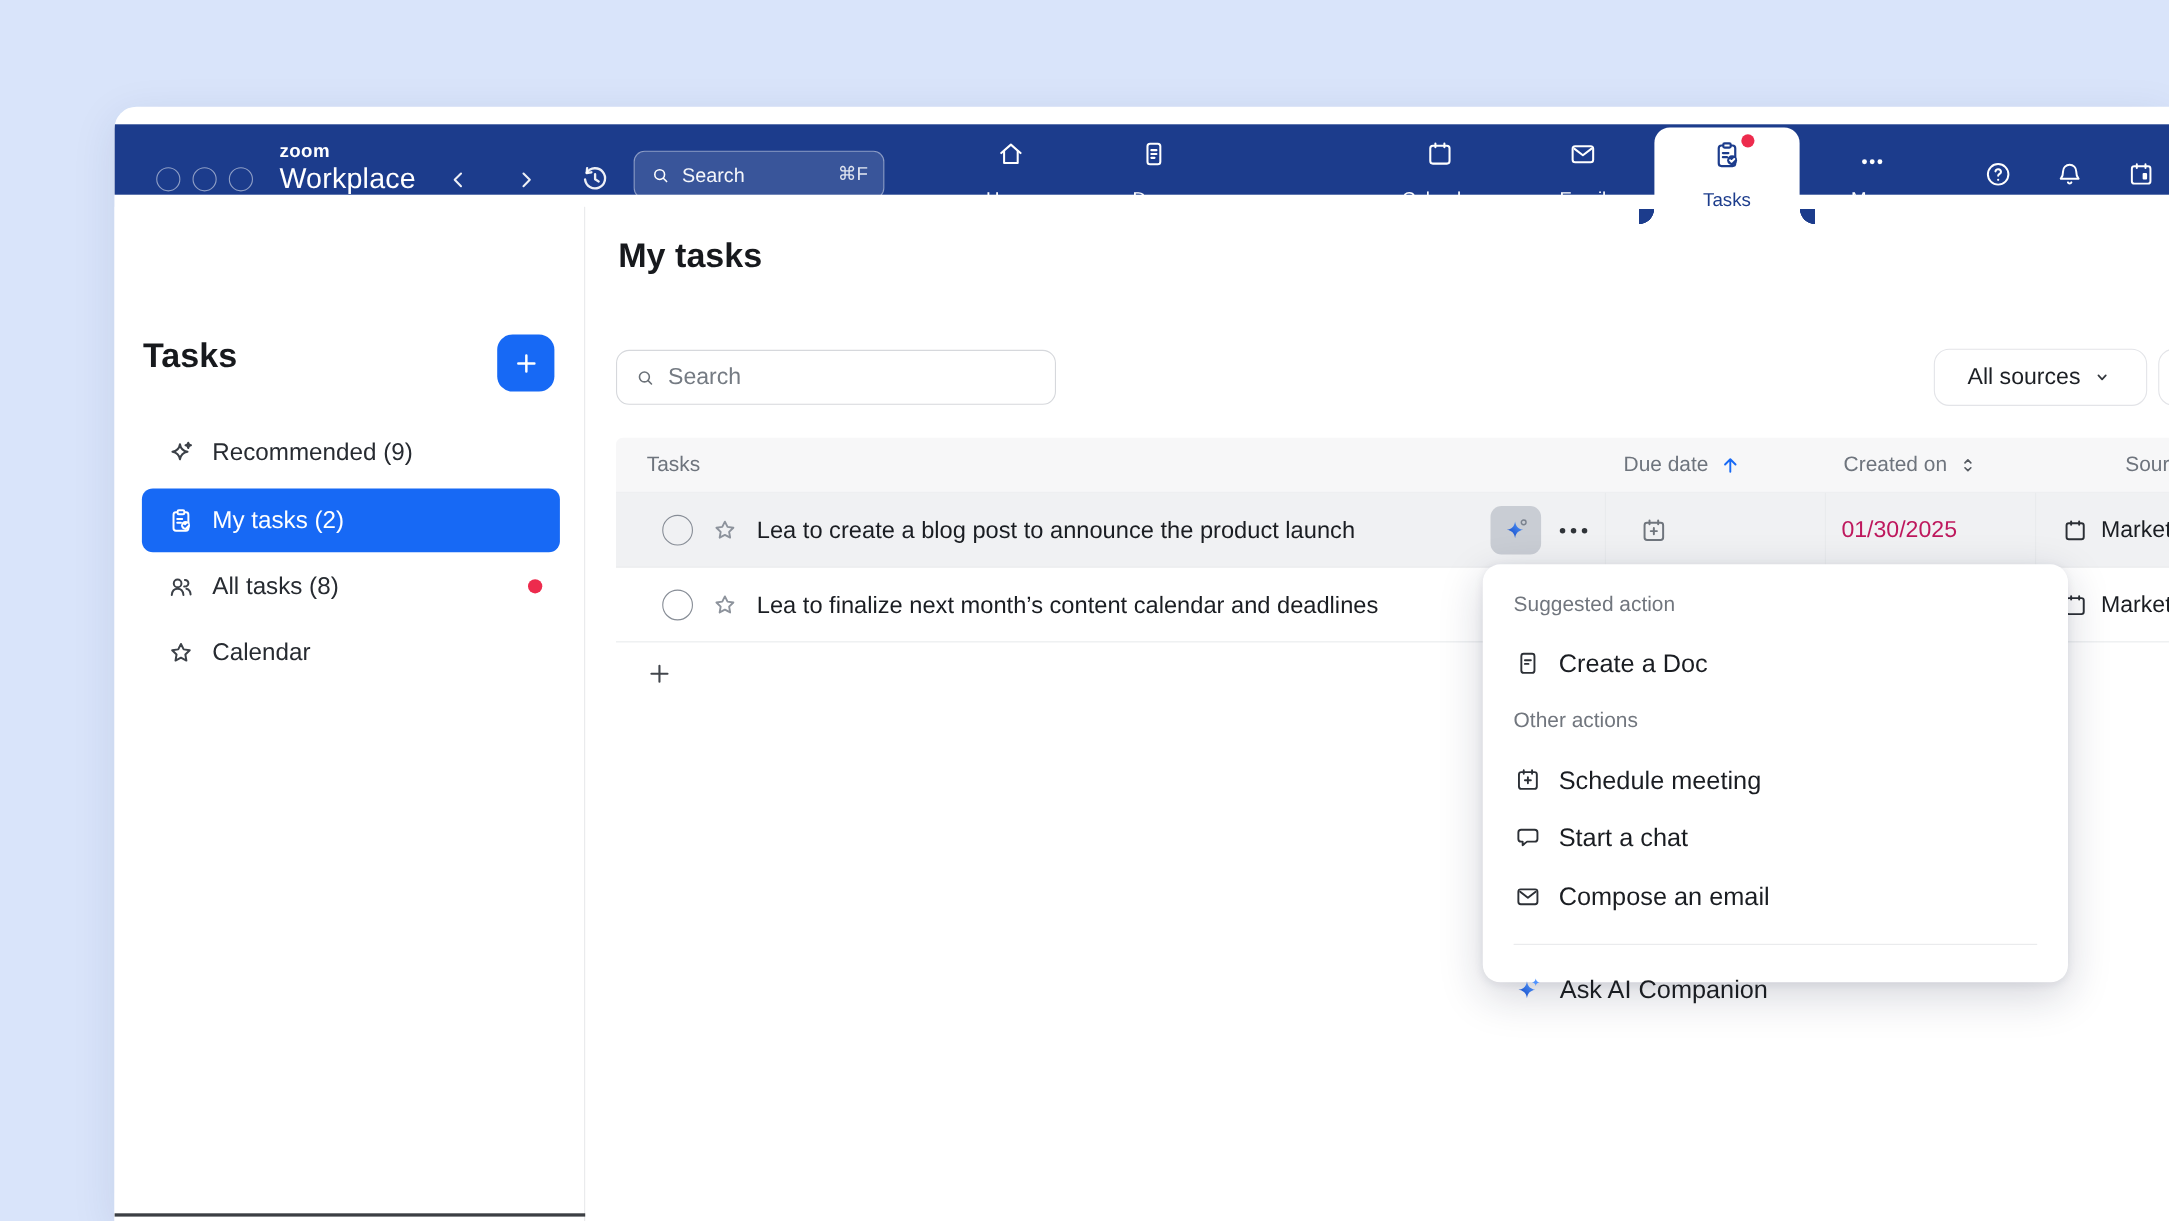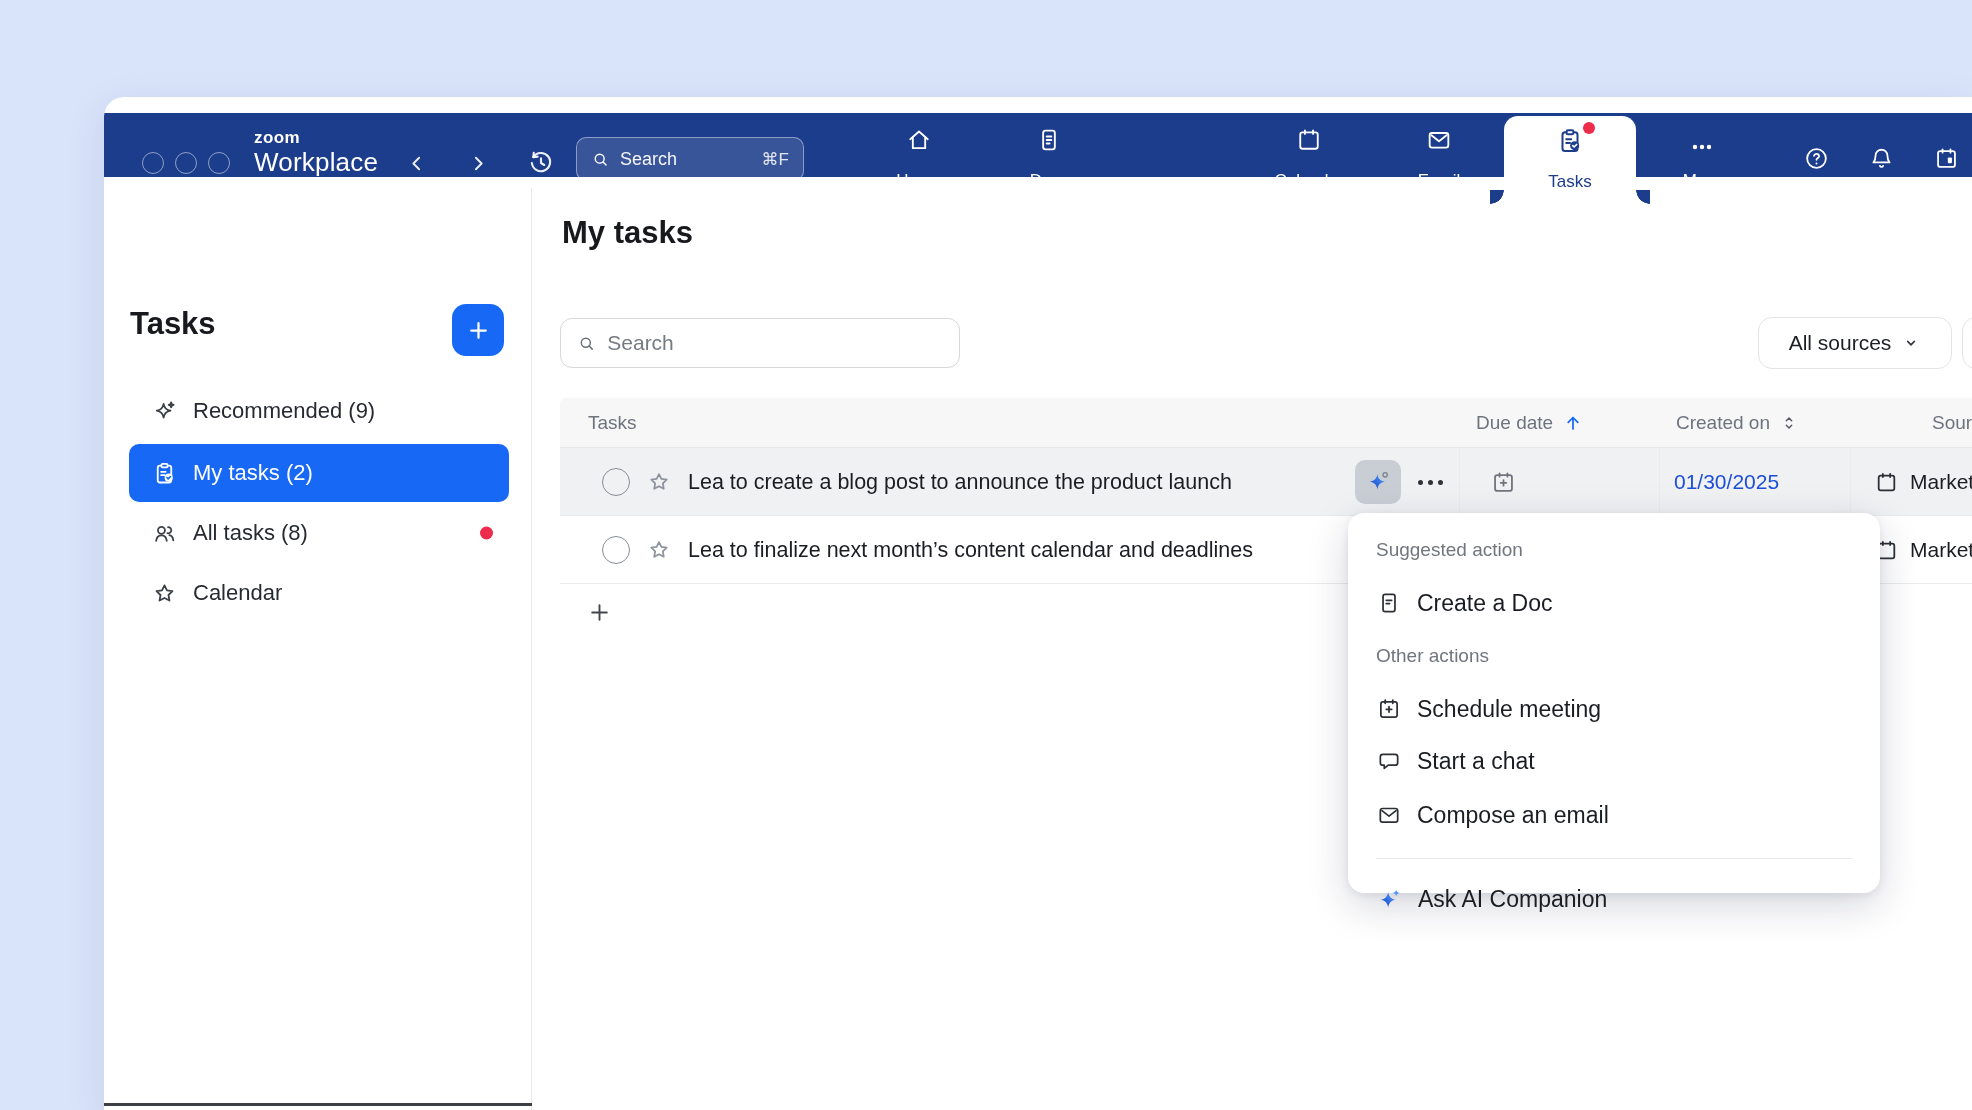--- a/index.html
+++ b/index.html
@@ -71,21 +71,21 @@
   .trow.hovered{background:#F0F1F3}
   .cell-line{position:absolute;top:0;bottom:0;width:1px;background:var(--line)}
   .chk-circle{position:absolute;left:42px;top:20px;width:28px;height:28px;border:1.5px solid #878D96;border-radius:50%;background:transparent;cursor:pointer}
   .row-star{position:absolute;left:86px;top:21px;color:#8D939C;cursor:pointer}
   .row-text{position:absolute;left:128px;top:0;height:68px;display:flex;align-items:center;font-size:21.5px;color:var(--ink);white-space:nowrap}
   .ai-btn{position:absolute;left:795px;top:12px;width:46px;height:44px;border-radius:10px;background:#C9CDD4;
           display:flex;align-items:center;justify-content:center;cursor:pointer;border:none}
   .row-dots{position:absolute;left:858px;top:0;height:68px;display:flex;align-items:center;gap:5px;cursor:pointer}
   .row-dots i{width:5px;height:5px;border-radius:50%;background:#2F3338}
   .due-add{position:absolute;left:930px;top:21px;color:#6F757D;cursor:pointer}
-  .created-val{position:absolute;left:1114px;top:0;height:68px;display:flex;align-items:center;font-size:21px;color:#1d4ed8}
+  .created-val{position:absolute;left:1114px;top:0;height:68px;display:flex;align-items:center;font-size:21px;color:#be185d}
   .src-icon{position:absolute;left:1314px;top:22px;color:#2B2F35}
   .src-text{position:absolute;left:1350px;top:0;height:68px;display:flex;align-items:center;font-size:21px;color:var(--ink);white-space:nowrap}
   .add-task{position:absolute;left:482px;top:502px;color:#42464C;cursor:pointer}
 
   
   .popup{position:absolute;left:1244px;top:416px;width:532px;height:380px;background:#fff;border-radius:16px;
          box-shadow:0 12px 40px rgba(20,30,60,.18),0 2px 8px rgba(20,30,60,.08);z-index:10}
   .menu-label{position:absolute;left:28px;font-size:19px;color:#71767E}
   .menu-item{position:absolute;left:14px;right:14px;height:44px;border-radius:8px;display:flex;align-items:center;
              gap:15px;padding-left:14px;cursor:pointer;color:var(--ink)}

